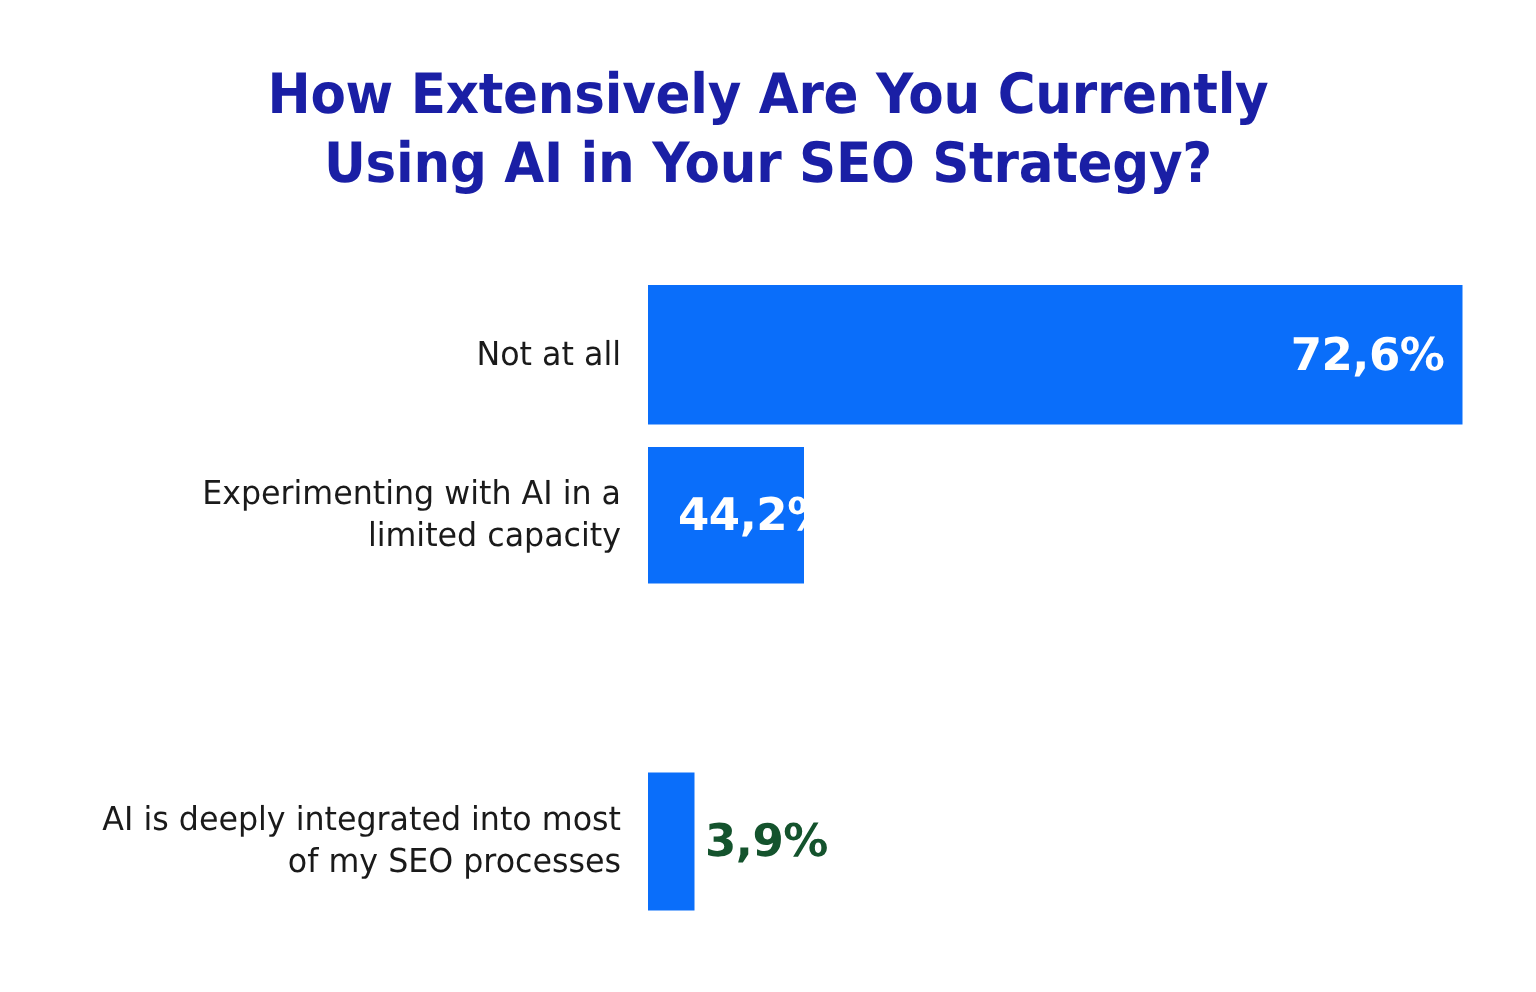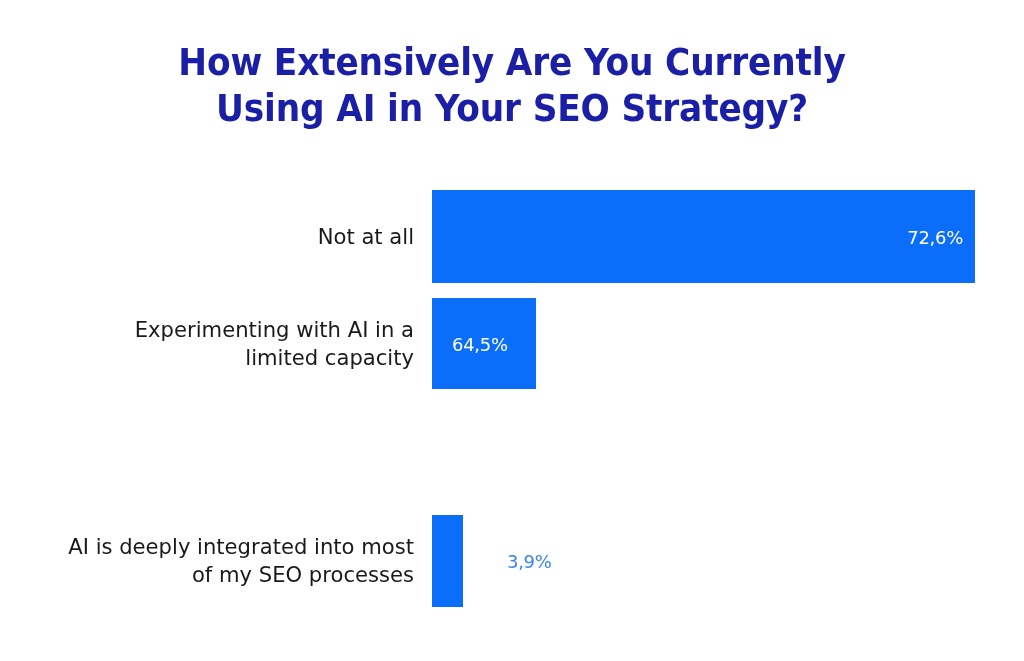--- a/index.html
+++ b/index.html
@@ -86,31 +86,30 @@
     top: 0;
     height: 100%;
     background: #0A6EFA;
   }
 
   .bar-value {
     position: absolute;
     top: 50%;
     transform: translateY(-50%);
     font-family: "DejaVu Sans", sans-serif;
-    font-weight: normal;
-    font-size: 18px;
+    font-weight: bold;
+    font-size: 30px;
     white-space: nowrap;
     letter-spacing: -0.3px;
   }
   .bar-value.inside {
     color: #ffffff;
   }
   .bar-value.outside {
-    color: #3b82f6;
-    margin-left: 37px;
+    color: #14532d;
   }
 </style>
 </head>
 <body>
 
 <div class="chart-figure">
 
   <div class="chart-title">How Extensively Are You Currently
 Using AI in Your SEO Strategy?</div>
 
@@ -121,21 +120,21 @@
       <div class="bar-track" style="width:543px;">
         <div class="bar-rect" style="width:543px;"></div>
         <div class="bar-value inside" style="right:12px;">72,6%</div>
       </div>
     </div>
 
     <div class="bar-row" style="top:116px; height:91px;padding-left:12px;">
       <div class="cat-label">Experimenting with AI in a limited capacity</div>
       <div class="bar-track" style="width:104px;">
         <div class="bar-rect" style="width:104px;"></div>
-        <div class="bar-value inside" style="left:20px;">64,5%</div>
+        <div class="bar-value inside" style="left:20px;">44,2%</div>
       </div>
     </div>
 
 
     <div class="bar-row" style="top:333px; height:92px;">
       <div class="cat-label">AI is deeply integrated into most of my SEO processes</div>
       <div class="bar-track" style="width:31px;">
         <div class="bar-rect" style="width:31px;"></div>
         <div class="bar-value outside" style="left:38px;">3,9%</div>
       </div>

